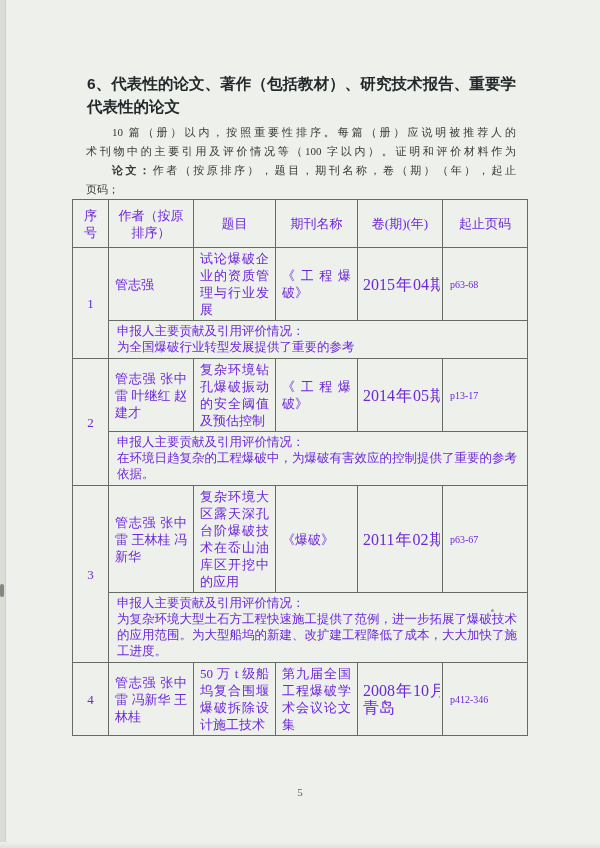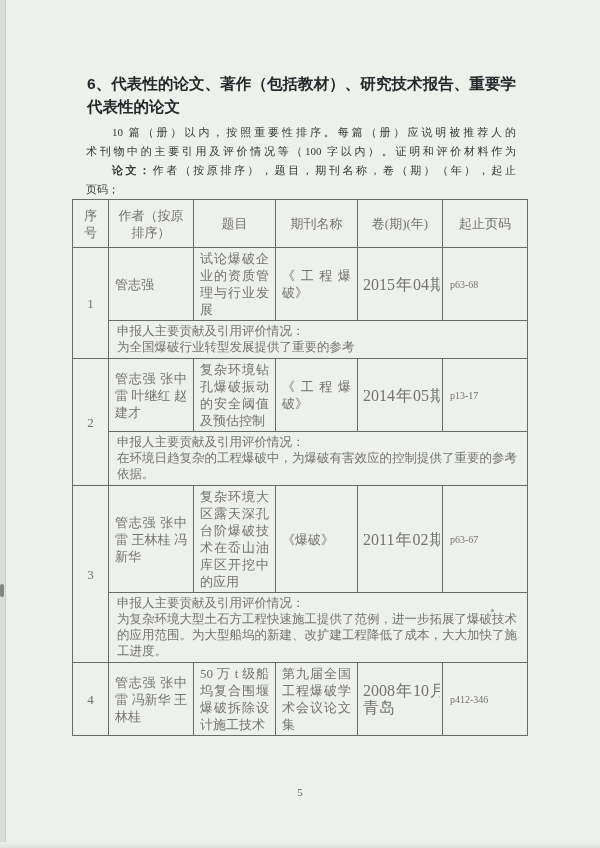--- a/index.html
+++ b/index.html
@@ -31,21 +31,21 @@
   .intro { margin:0 84px 0 86px; font-size:11px; line-height:19px; color:#333a35; }
   .iline { text-align:justify; }
   .iline.jlast { text-align-last:justify; }
   .iline.ind { text-indent:26px; }
   .blab { font-weight:bold; }
 
   table.pub {
     margin:0 0 0 72px;
     border-collapse:collapse; table-layout:fixed;
     width:455px;
-    font-size:13px; color:#737373;
+    font-size:13px; color:#6d28d9;
   }
   .pub col.w0{width:36px}.pub col.w1{width:85px}.pub col.w2{width:82px}
   .pub col.w3{width:82px}.pub col.w4{width:85px}.pub col.w5{width:85px}
   .pub th, .pub td {
     border:1px solid #676c64;
     padding:2px 6px;
     line-height:17px;
     vertical-align:middle;
     font-weight:normal;
   }

